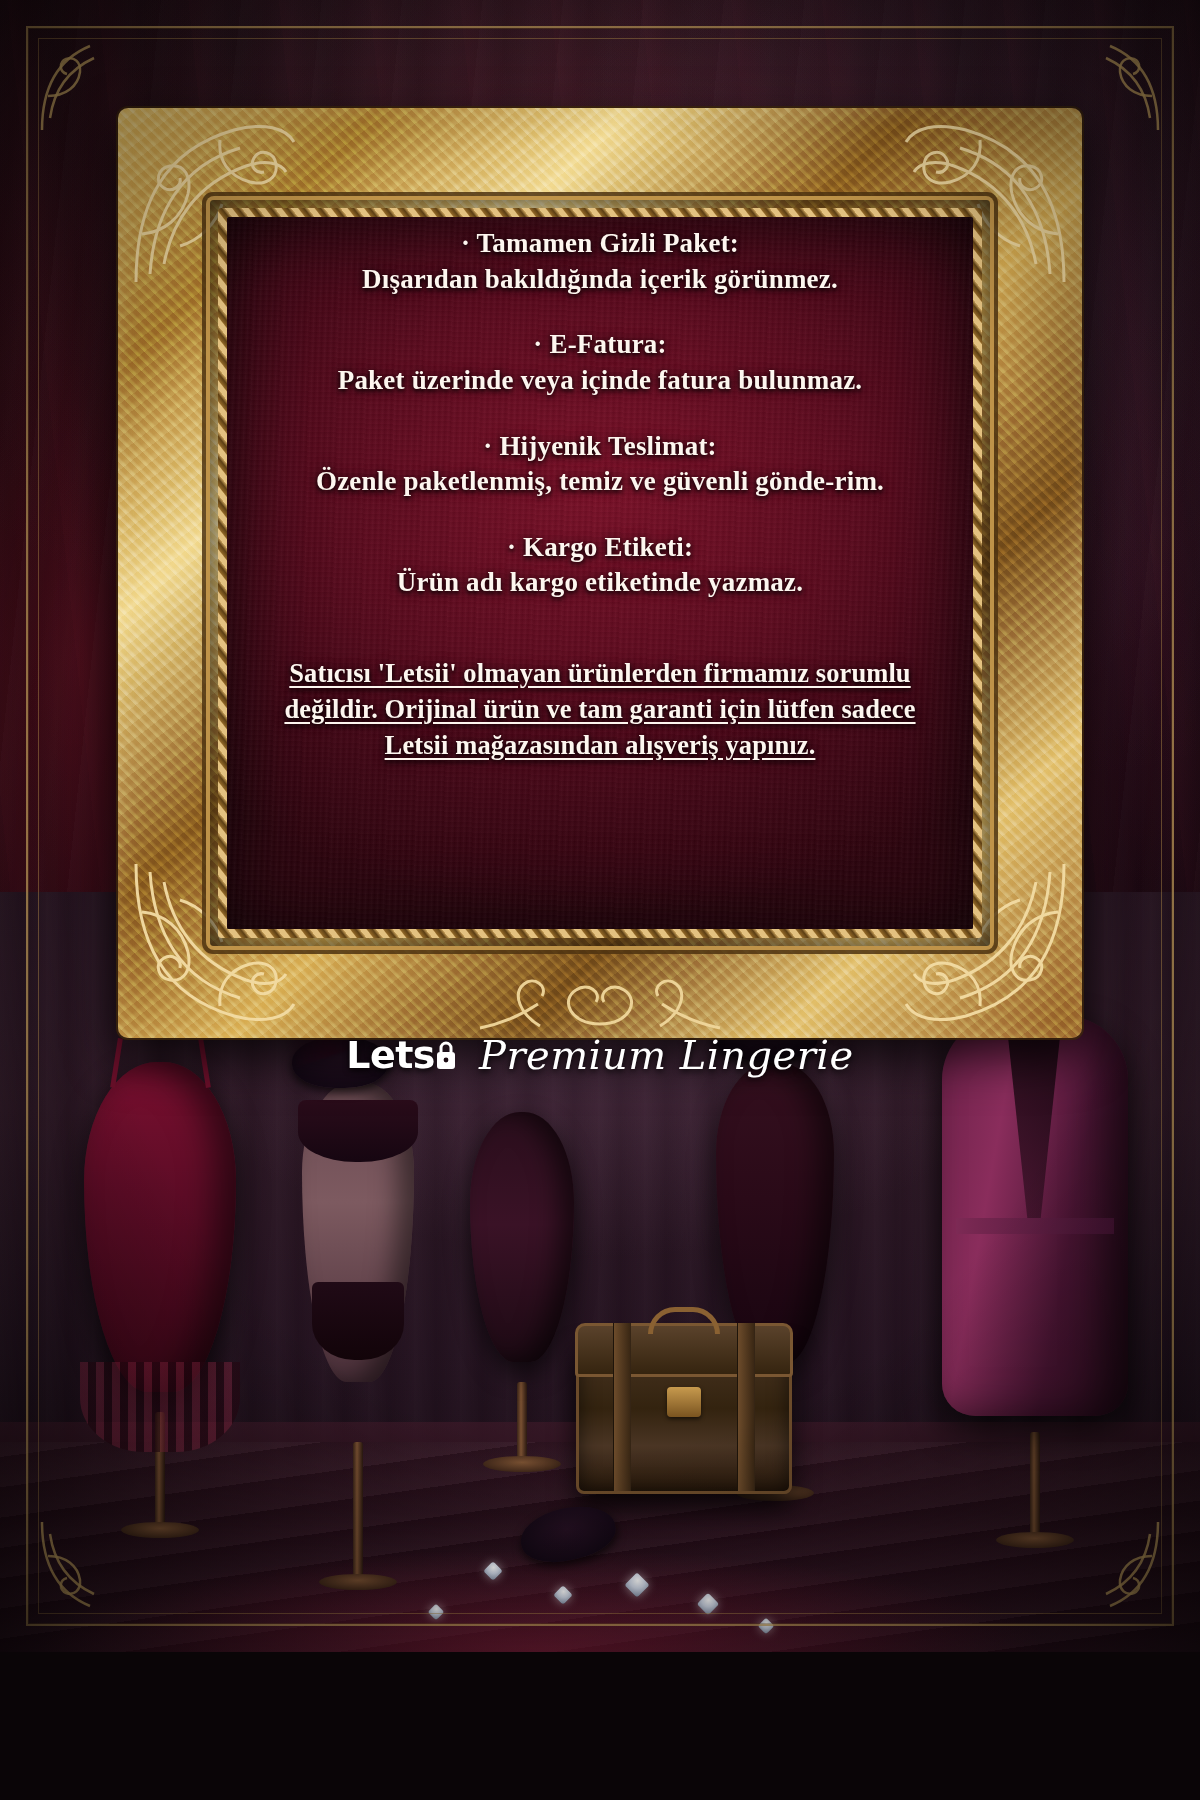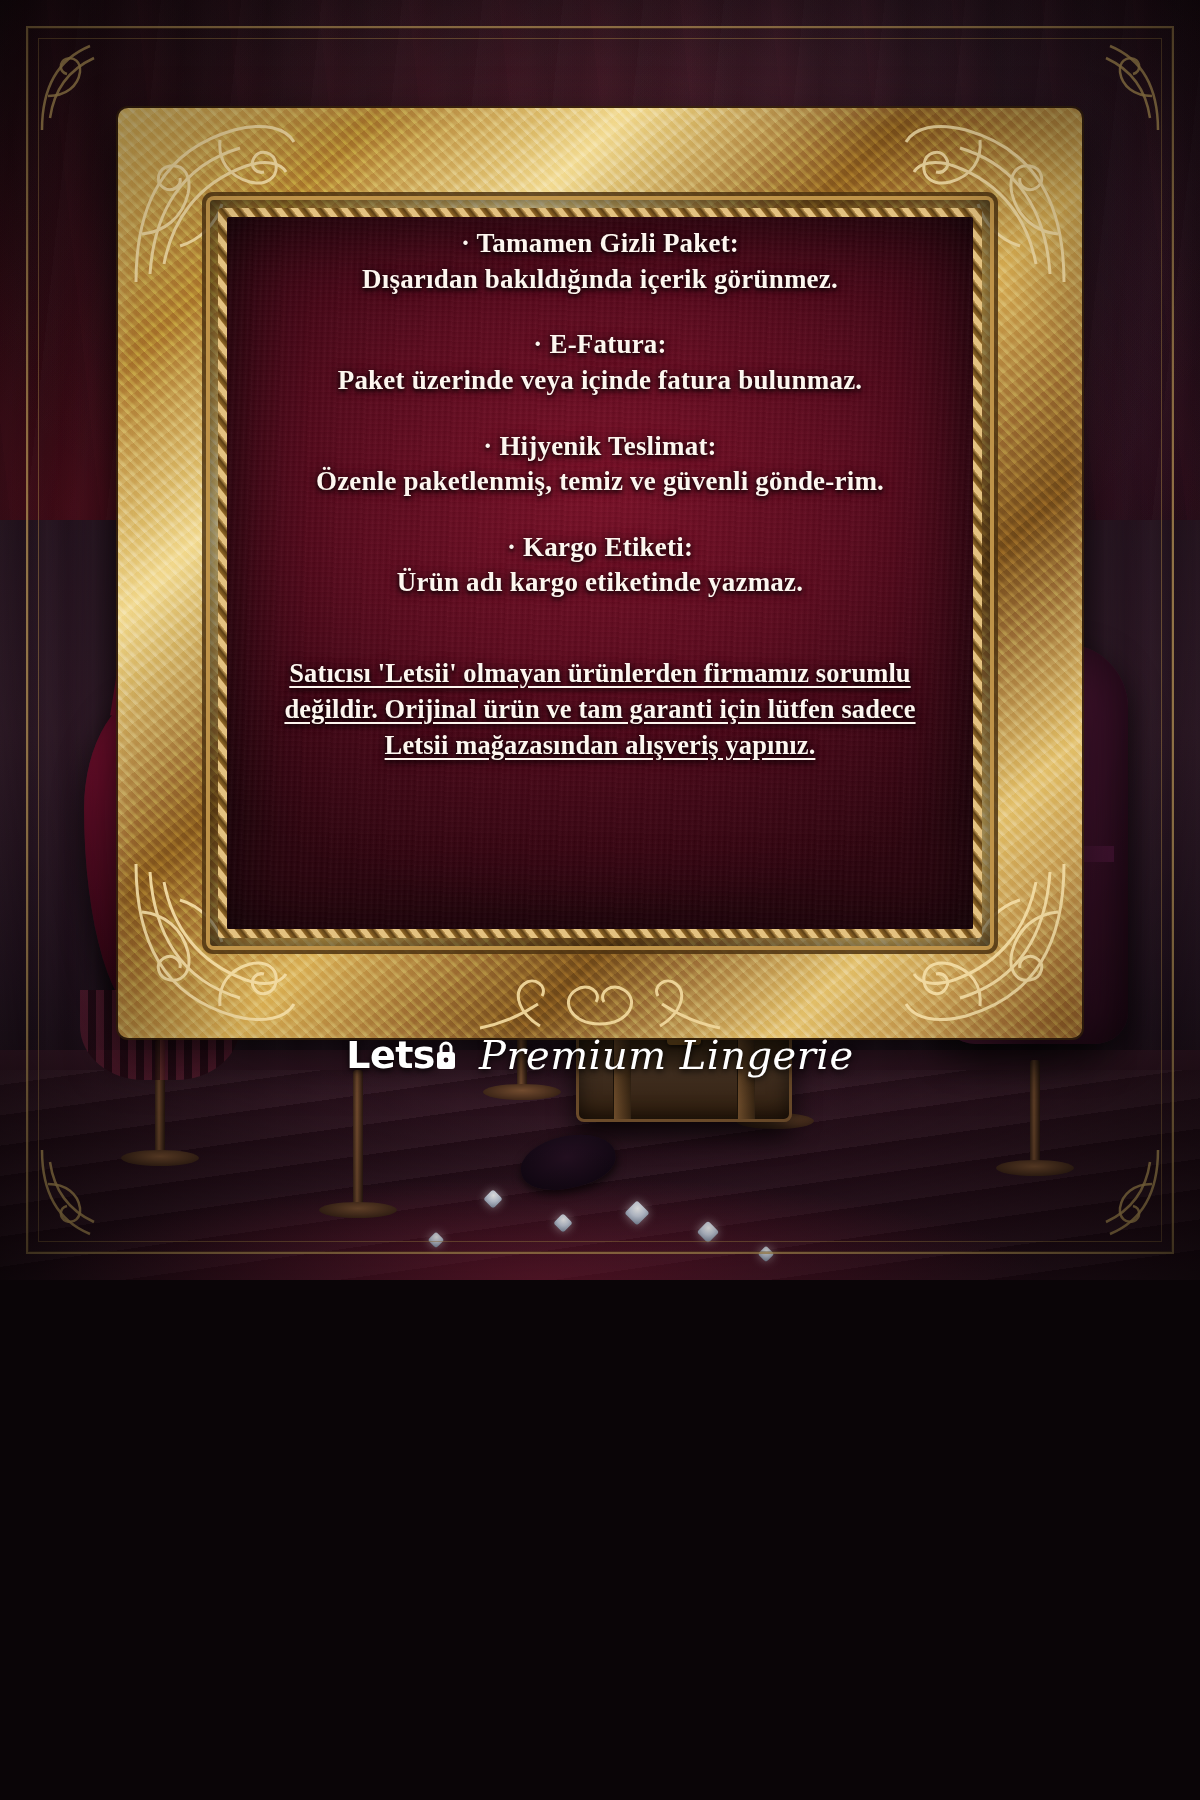--- a/index.html
+++ b/index.html
@@ -10,21 +10,21 @@
   body {
     width: 1200px;
     height: 1800px;
     overflow: hidden;
     font-family: "Liberation Serif", serif;
   }
 
   .poster {
     position: relative;
     width: 1200px;
-    height: 1280px;
+    height: 1652px;
     background:
       radial-gradient(ellipse 70% 45% at 50% 18%, rgba(90,12,28,0.55) 0%, rgba(28,6,14,0.2) 55%, rgba(10,4,7,0) 75%),
       radial-gradient(ellipse 40% 60% at 6% 40%, rgba(120,18,38,0.45) 0%, rgba(20,5,10,0) 70%),
       radial-gradient(ellipse 35% 55% at 95% 35%, rgba(70,20,45,0.4) 0%, rgba(15,5,10,0) 70%),
       linear-gradient(180deg, #19070e 0%, #140509 30%, #10050a 55%, #1a0b12 75%, #1f1016 100%);
     overflow: hidden;
   }
 
   
   .curtains {

